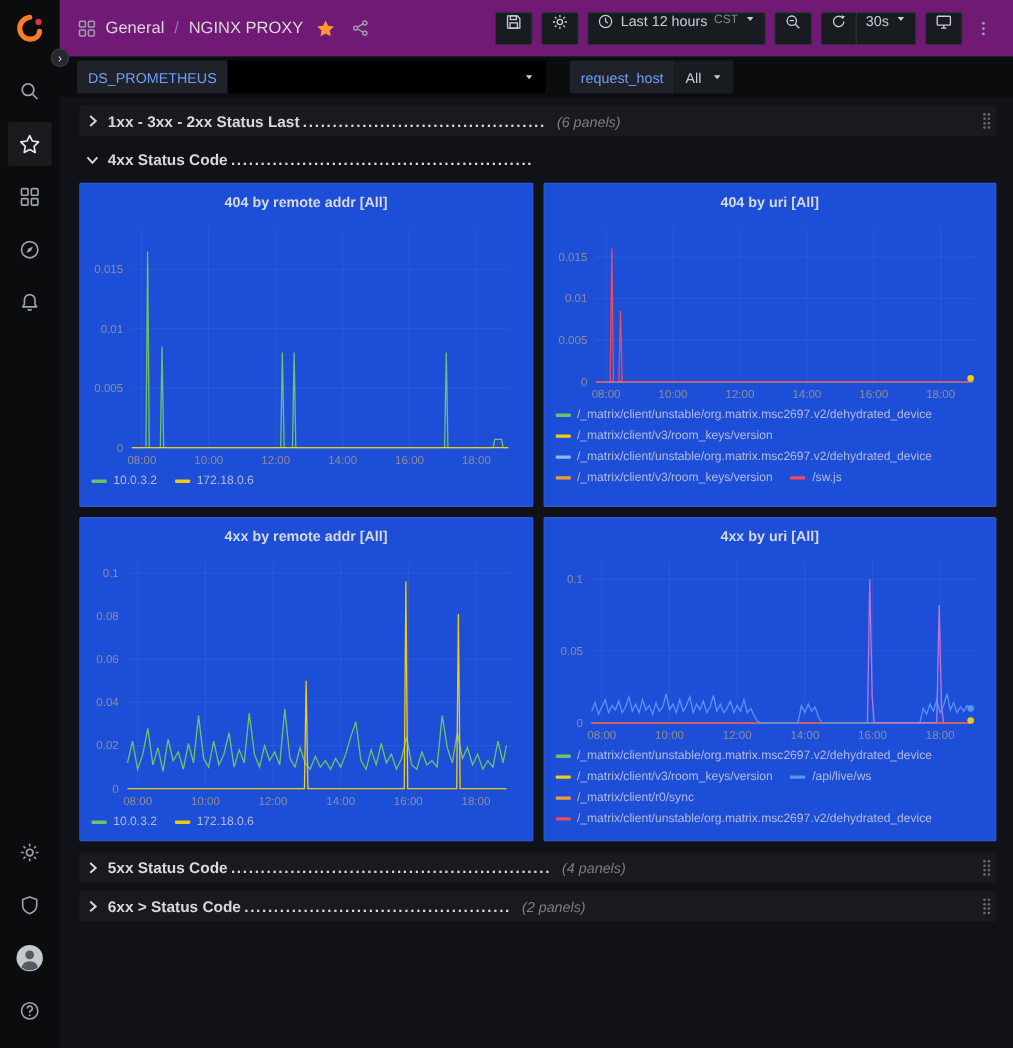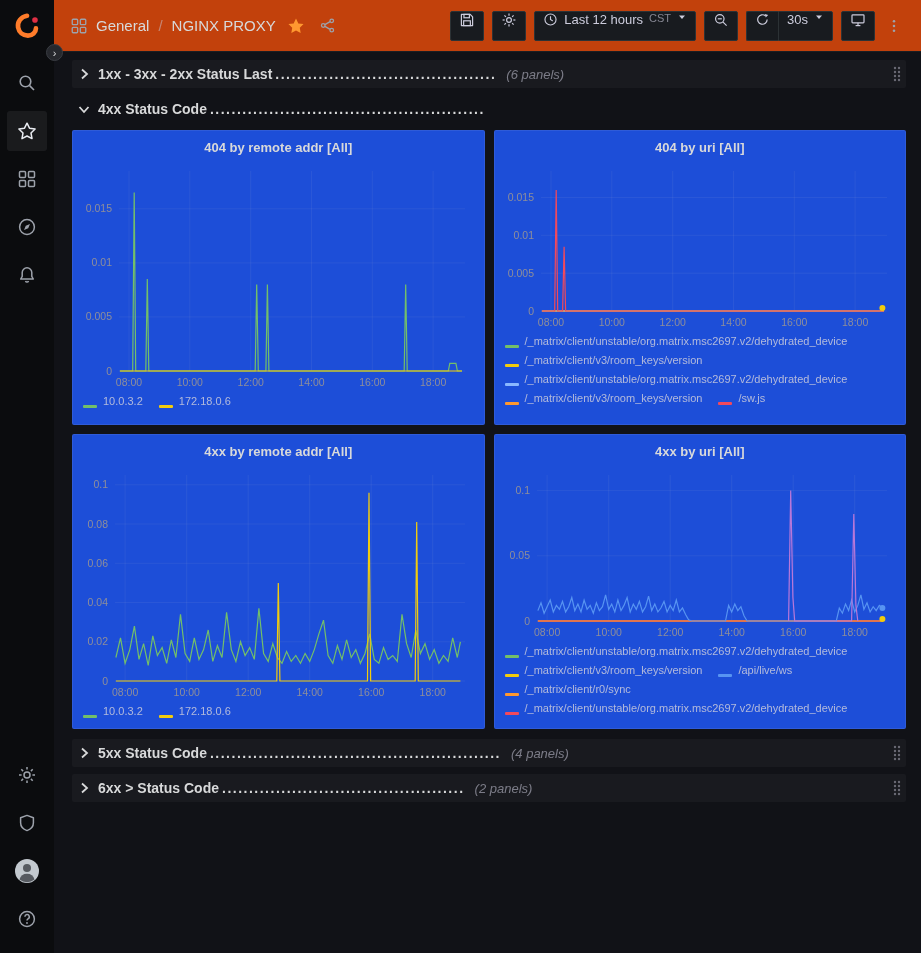--- a/index.html
+++ b/index.html
@@ -13,21 +13,21 @@
   .sidebar{position:absolute;left:0;top:0;width:54px;height:953px;background:#0b0c0e;display:flex;flex-direction:column;align-items:center;padding:9px 0 10px;z-index:6}
   .logo-btn{width:38px;height:36px;display:flex;align-items:center;justify-content:center;cursor:pointer;margin-bottom:14px}
   .side-icon{width:40px;height:40px;display:flex;align-items:center;justify-content:center;border-radius:3px;margin:4px 0;cursor:pointer;color:#9da2ab}
   .side-icon.active{color:#e9ecf1;background:rgba(204,204,220,0.08)}
   .spacer{flex:1}
   .avatar-wrap{width:40px;height:40px;display:flex;align-items:center;justify-content:center;margin:4px 0;cursor:pointer}
   .sidebar-expand{position:absolute;left:46px;top:44px;width:17px;height:17px;border-radius:50%;background:#26282d;border:1px solid #3a3d43;color:#d8d9da;font-size:11px;line-height:14px;text-align:center;cursor:pointer;z-index:9;padding:0}
 
   
   .main{margin-left:54px;height:100%;display:flex;flex-direction:column}
-  .topbar{height:52px;flex:none;display:flex;align-items:center;gap:8px;background:#c2410c;border-bottom:1px solid #1b1e23;padding:0 16px}
+  .topbar{height:52px;flex:none;display:flex;align-items:center;gap:8px;background:#701a75;border-bottom:1px solid #1b1e23;padding:0 16px}
   .crumb{font-size:15px;color:#d8d9da;cursor:pointer;text-decoration:none}
   .crumb-sep{color:rgba(204,204,220,0.5);font-size:15px;margin:0 1px}
   .crumb.current{font-weight:500}
   .icon-plain{background:none;border:none;cursor:pointer;padding:3px;display:flex;align-items:center;color:#9da2ab}
   .topbar-right{margin-left:auto;display:flex;align-items:center;gap:8px}
   .tb-btn{height:30px;background:#181b1f;border:1px solid #2c3235;border-radius:2px;color:#ccccdc;display:flex;align-items:flex-start;gap:6px;padding:0 8px;font-size:13px;cursor:pointer;font-family:inherit}
   .tb-btn .tz{color:rgba(204,204,220,0.6);font-size:11px}
   .btn-group{display:flex}
   .btn-group .tb-btn:first-child{border-radius:2px 0 0 2px;border-right:none}
   .btn-group .tb-btn:last-child{border-radius:0 2px 2px 0}
@@ -47,21 +47,21 @@
   .row-title{font-size:14px;font-weight:700;color:#d8d9da;white-space:nowrap}
   .row-dots{font-size:14px;font-weight:700;color:#d8d9da;letter-spacing:1.5px;margin-left:3px;white-space:nowrap;overflow:hidden}
   .row-count{font-size:13px;font-style:italic;color:rgba(204,204,220,0.55);margin-left:10px;white-space:nowrap}
   .row-handle{position:absolute;right:4px;top:4px;color:rgba(204,204,220,0.45);cursor:grab}
 
   .panels{display:grid;grid-template-columns:1fr 1fr;gap:9px;margin-bottom:10px}
   .panel{background:#1d4ed8;border:1px solid rgba(204,204,220,0.10);border-radius:2px;height:295px;padding:4px 8px 6px;overflow:hidden}
   .panel-title{text-align:center;font-size:13px;font-weight:600;color:#d8d9da;height:26px;line-height:26px;cursor:pointer;white-space:nowrap;overflow:hidden}
   .tick{fill:#8e8e9a;font-size:10.5px}
   .legend{display:flex;flex-wrap:wrap;column-gap:16px;row-gap:6px;padding:2px 2px 0;font-size:11px;line-height:13px;color:rgba(204,204,220,0.85)}
-  .legend-item{display:flex;align-items:flex-end;gap:6px;white-space:nowrap;overflow:hidden;cursor:pointer}
+  .legend-item{display:flex;align-items:center;gap:6px;white-space:nowrap;overflow:hidden;cursor:pointer}
   .legend-swatch{width:14px;height:3px;border-radius:1px;flex:none}
 </style>
 </head>
 <body>
 
 <nav class="sidebar">
   <div class="logo-btn">
     <svg width="30" height="30" viewBox="0 0 32 32">
       <path d="M16 4c-6.5 1-10.5 6.5-9.5 12.5 0.9 5 5 8.7 10.5 8.7 4.7 0 8.5-3.6 8.5-7.7" fill="none" stroke="#ff7c2a" stroke-width="5" stroke-linecap="round"></path>
       <circle cx="24.5" cy="8.5" r="3" fill="#e02f44"></circle>
@@ -226,20 +226,41 @@
       <button class="icon-plain">
         <svg width="16" height="16" viewBox="0 0 20 20">
           <circle cx="10" cy="4" r="1.6" fill="currentColor"></circle>
             <circle cx="10" cy="10" r="1.6" fill="currentColor"></circle>
             <circle cx="10" cy="16" r="1.6" fill="currentColor"></circle>
         </svg>
       </button>
     </div>
   </header>
 
+  <div class="submenu">
+    <div class="var-chip">
+      <span>DS_PROMETHEUS</span>
+    </div>
+    <div class="var-value redacted">
+      <span></span>
+      <svg width="10" height="10" viewBox="0 0 20 20">
+        <polygon points="4,7 16,7 10,14" fill="#ccccdc"></polygon>
+      </svg>
+    </div>
+    <div class="var-gap"></div>
+    <div class="var-chip">
+      <span>request_host</span>
+    </div>
+    <div class="var-value">
+      <span>All</span>
+      <svg width="10" height="10" viewBox="0 0 20 20">
+        <polygon points="4,7 16,7 10,14" fill="#ccccdc"></polygon>
+      </svg>
+    </div>
+  </div>
 
   <div class="dashboard">
 
     <div class="row-header collapsed">
       <svg class="row-chev" viewBox="0 0 16 16" fill="none" stroke="currentColor" stroke-width="1.8">
           <path d="M6 3.5l5 4.5-5 4.5"></path>
         </svg>
       <span class="row-title">1xx - 3xx - 2xx Status Last</span>
       <span class="row-dots">.........................................</span>
       <span class="row-count">(6 panels)</span>

